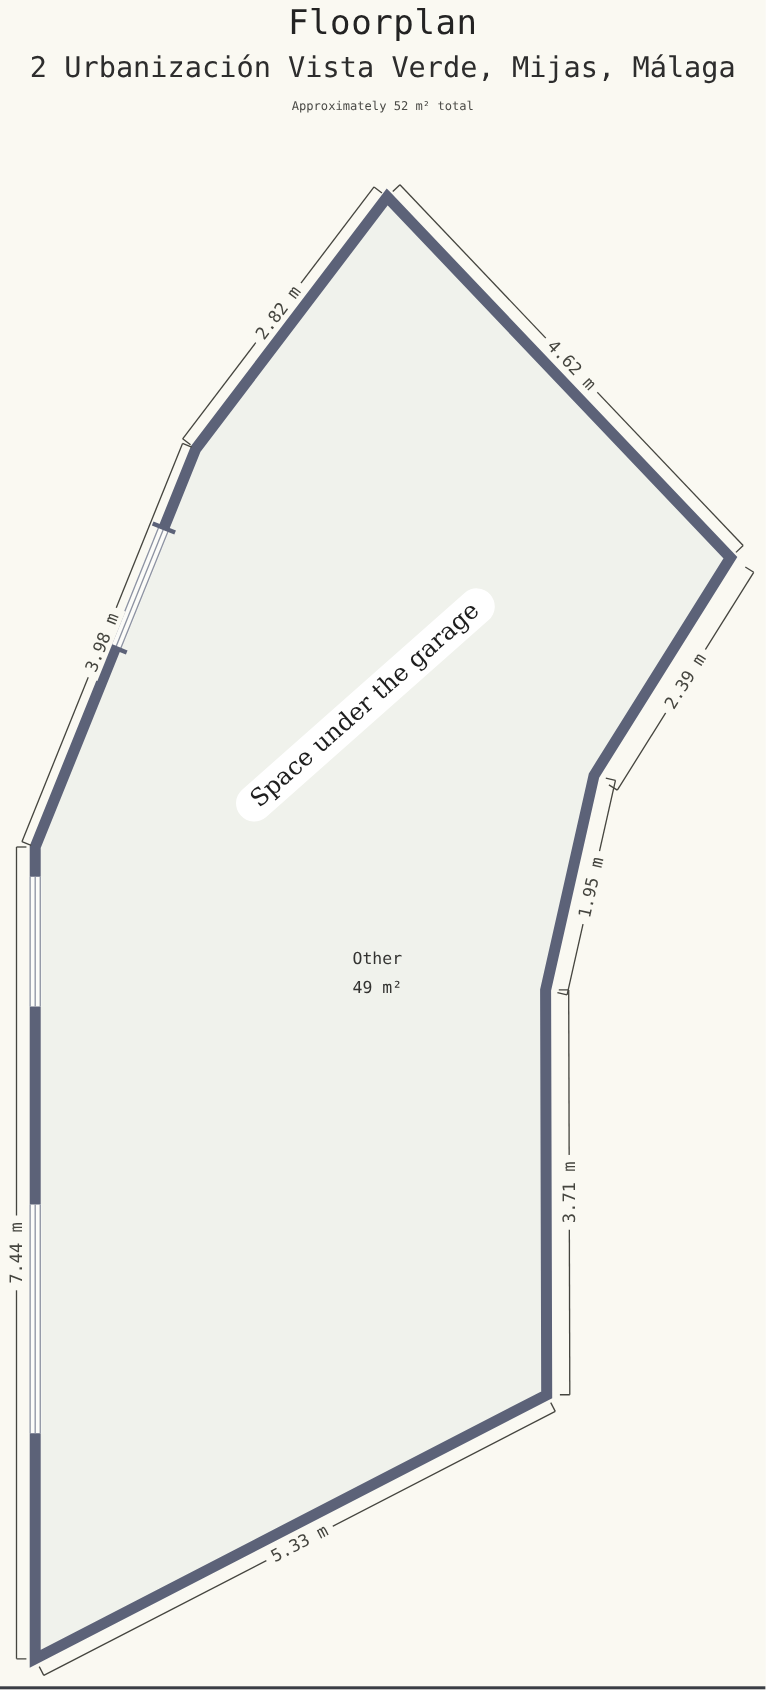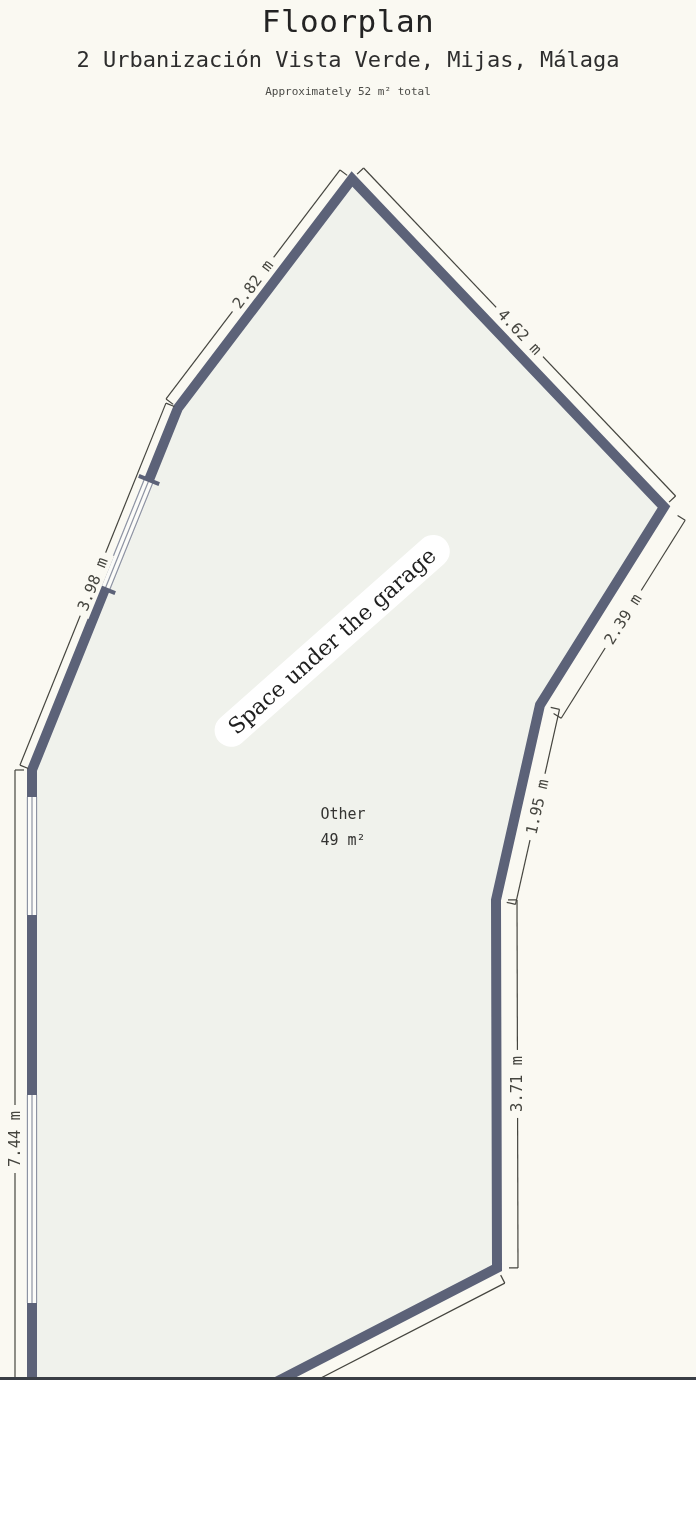--- a/index.html
+++ b/index.html
@@ -1,34 +1,34 @@
 <!DOCTYPE html>
 <html style="--bg: #faf9f2;"><head>
 <meta charset="utf-8">
 <style>
   html,body{margin:0;padding:0;}
   .page{
     position:relative;
-    width:696px;height:1380px;
+    width:696px;height:1536px;
     background:var(--bg,#faf9f2);
     overflow:hidden;
     font-family:"DejaVu Sans Mono","Liberation Mono",monospace;
   }
   .plan-header{
     position:absolute;top:0;left:0;width:100%;
     text-align:center;z-index:5;
   }
   .plan-title{
     margin:3px 0 0 0;
     font-size:31px;font-weight:500;letter-spacing:.5px;
     color:#232323;
   }
   .plan-address{
     margin-top:8px;
-    font-size:22px;font-weight:500;
+    font-size:26px;font-weight:500;
     color:#2d2d2d;
   }
   .plan-approx{
     margin-top:13px;
     font-size:11px;
     color:#4b4b47;
   }
   .plan-canvas{position:absolute;inset:0;}
   .plan-canvas svg{position:absolute;left:0;top:0;}
   .room-banner{
@@ -140,20 +140,20 @@
         <line x1="165.9436335201585" y1="403.1374875523291" x2="174.2903487754334" y2="406.50384232379355" stroke="#45453f" stroke-width="1.2"></line>
         <line x1="19.9436335201585" y1="765.1374875523292" x2="28.290348775433383" y2="768.5038423237936" stroke="#45453f" stroke-width="1.2"></line>
         <g transform="translate(92.9436335201585,584.1374875523292) rotate(-67.9)">
           <rect x="-34" y="-11" width="68" height="20" fill="#faf9f2"></rect>
           <text x="0" y="5" text-anchor="middle" fill="#45453f" style="font-family:&quot;DejaVu Sans Mono&quot;,&quot;Liberation Mono&quot;,monospace;font-size:15.5px;">3.98 m</text>
         </g>
       </svg>
 
     <div class="room-banner" style="background: rgb(255, 255, 255); left: 332px; top: 641px; transform: translate(-50%, -50%) rotate(-41.5deg);">Space under the garage</div>
 
-    <div class="room-label" style="left: 343px; top: 827px;">
+    <div class="room-label" style="left: 343px; top: 885px;">
       <div>Other</div>
       <div>49 m²</div>
     </div>
   </div>
 
   <div class="bottom-border" style="background: rgb(58, 62, 69);"></div>
 </div>
 
 </body></html>

